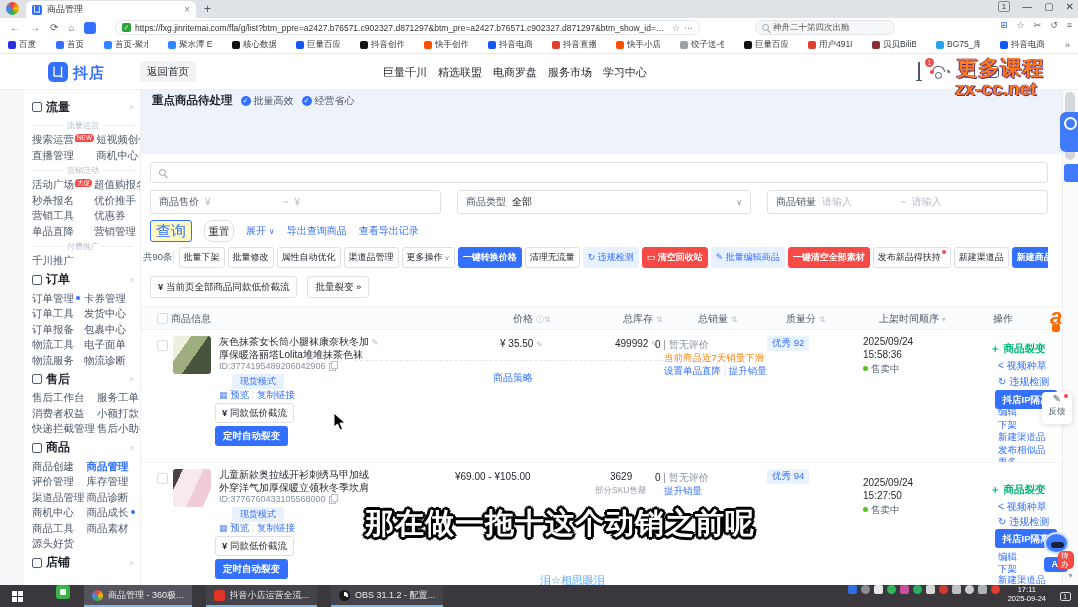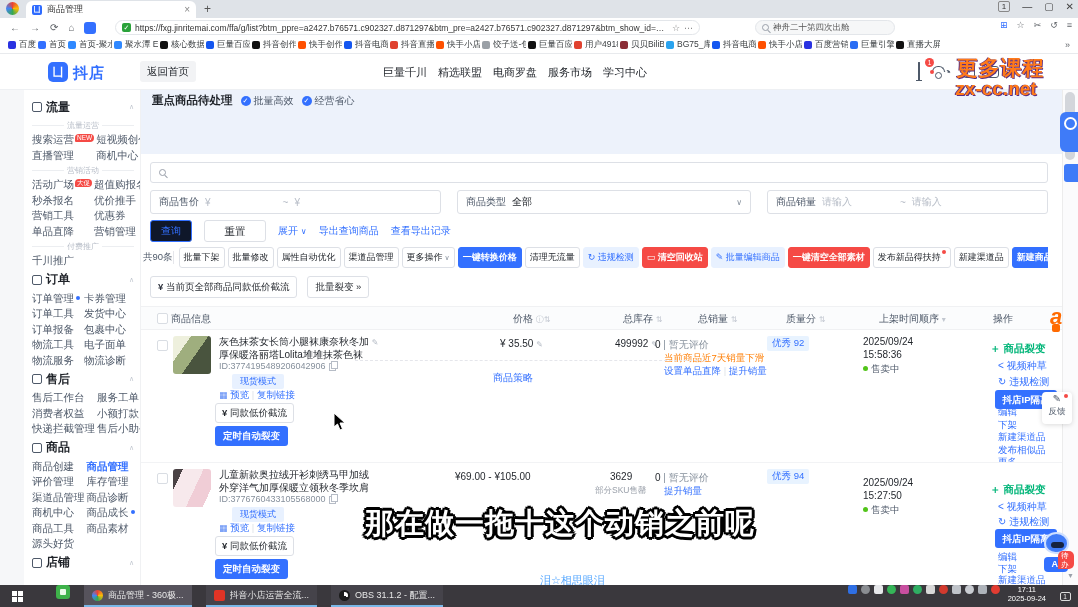--- a/index.html
+++ b/index.html
@@ -105,23 +105,23 @@
   .i-mag::after{content:"";position:absolute;right:-3px;bottom:-2px;width:4px;height:1.2px;background:#9aa0aa;transform:rotate(45deg)}
 
   .fbox{position:absolute;top:100px;height:24px;border:1px solid #dde0e6;border-radius:3px;background:#fff;
     display:flex;align-items:center;font-size:10px;color:#4e5969;padding:0 8px;gap:6px}
   .fbox .val{color:#1f2329}
   .fbox .gray{color:#b8bec8}
   .fbox .sep{color:#b8bec8}
   .fcaret{margin-left:auto;color:#86909c;font-size:8px}
 
   .factions{position:absolute;left:9px;top:130px;display:flex;align-items:center;gap:12px}
-  .qbtn{width:42px;height:22px;border:1px solid #3370ff;color:#3370ff;border-radius:3px;font-size:10px;
-    text-align:center;line-height:20px;background:#0f172a}
-  .rbtn{width:62px;height:22px;border:1px solid #dde0e6;color:#1f2329;border-radius:3px;font-size:10.5px;
+  .qbtn{width:42px;height:22px;border:1px solid #3370ff;color:#3370ff;border-radius:3px;font-size:15px;
+    text-align:center;line-height:20px;background:#fef9c3}
+  .rbtn{width:30px;height:22px;border:1px solid #dde0e6;color:#1f2329;border-radius:8px;font-size:10.5px;
     text-align:center;line-height:20px;background:#fff}
   .blink{font-size:10px;color:#3370ff;white-space:nowrap}
   .blink .c{font-size:8px}
 
   #toolbar{position:absolute;left:2px;top:156px;width:905px;height:22px;display:flex;align-items:center;gap:3px;overflow:hidden}
   .tb-total{font-size:9.5px;color:#4e5969;padding-right:0;border-right:1px solid #e5e6eb;margin-right:2px;white-space:nowrap}
   .tb{height:21px;line-height:19px;border:1px solid #dde0e6;border-radius:3px;padding:0 4px;font-size:9px;
     color:#1f2329;background:#fff;white-space:nowrap;flex:none}
   .tb .cg{font-size:7px;color:#86909c}
   .tb .dot{display:inline-block;width:4px;height:4px;background:#f54a45;border-radius:50%;vertical-align:6px;margin-left:1px}
@@ -278,21 +278,21 @@
     <div class="ext-icons">
       <span class="b">⊞</span>
       <span>☆</span>
       <span>✂</span>
       <span>↺</span>
       <span>≡</span>
     </div>
   </div>
 
   <div class="bmbar">
-    <div id="bm-list" style="display:flex;gap:2px;overflow:hidden">
+    <div id="bm-list" style="display:flex;gap:20px;overflow:hidden">
         <span class="bm-item">
           <span class="bm-ic" style="background: rgb(41, 50, 225);"></span>
           <span class="bm-l">百度</span>
         </span>
         <span class="bm-item">
           <span class="bm-ic" style="background: rgb(51, 112, 255);"></span>
           <span class="bm-l">首页</span>
         </span>
         <span class="bm-item">
           <span class="bm-ic" style="background: rgb(47, 136, 255);"></span>

